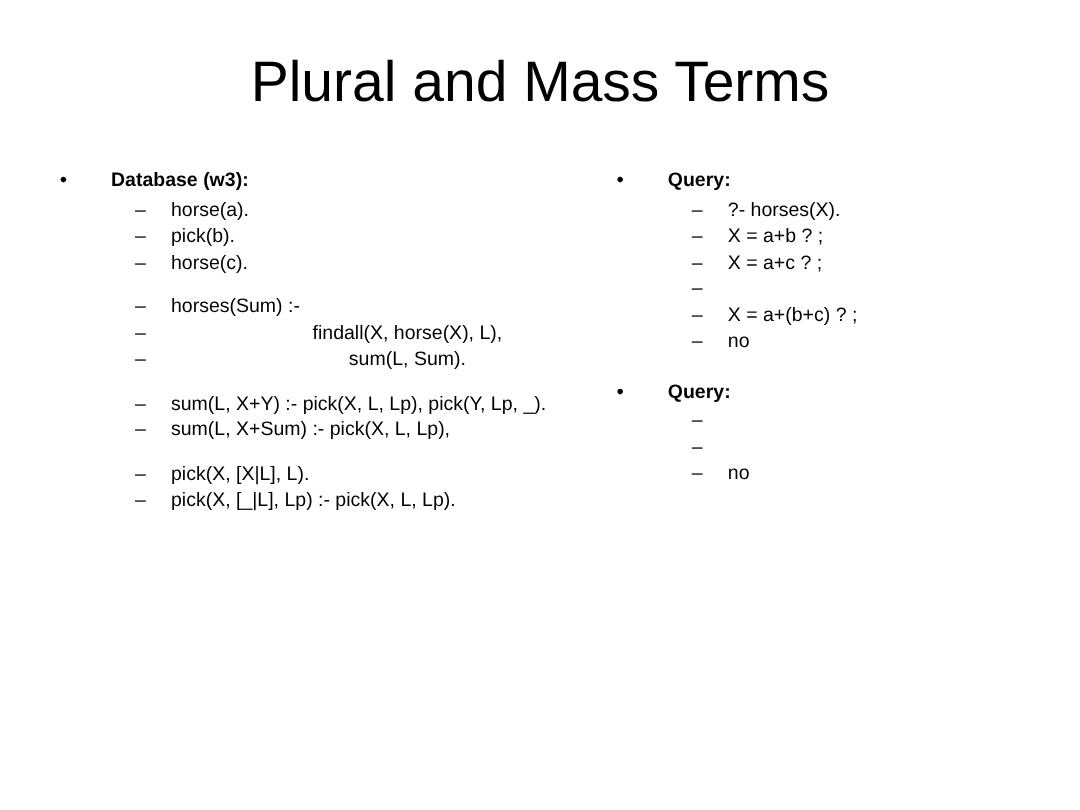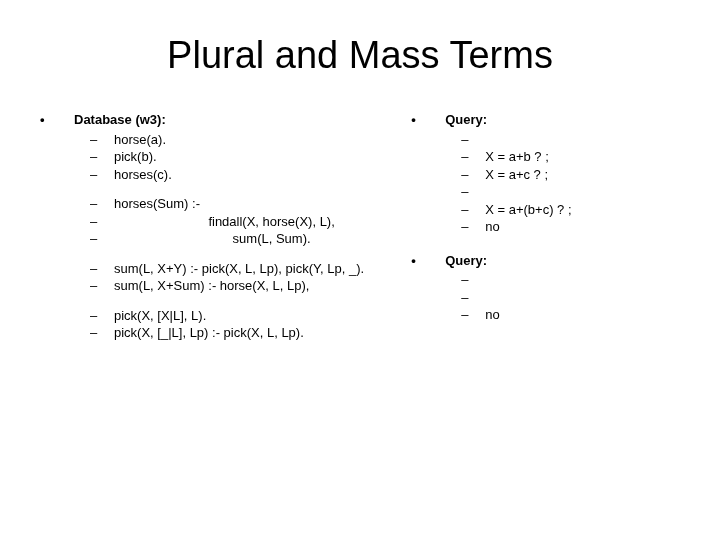--- a/index.html
+++ b/index.html
@@ -71,21 +71,21 @@
         <div class="item">
             <span class="dash">–</span>
             <span class="txt">horse(a).</span>
           </div>
         <div class="item">
             <span class="dash">–</span>
             <span class="txt">pick(b).</span>
           </div>
         <div class="item">
             <span class="dash">–</span>
-            <span class="txt">horses(c).</span>
+            <span class="txt">horse(c).</span>
           </div>
       </div>
 
       <div class="group">
         <div class="item">
             <span class="dash">–</span>
             <span class="txt">horses(Sum) :-</span>
           </div>
         <div class="item indent">
             <span class="dash">–</span>
@@ -97,21 +97,21 @@
           </div>
       </div>
 
       <div class="group">
         <div class="item">
             <span class="dash">–</span>
             <span class="txt">sum(L, X+Y) :- pick(X, L, Lp), pick(Y, Lp, _).</span>
           </div>
         <div class="item">
             <span class="dash">–</span>
-            <span class="txt">sum(L, X+Sum) :- horse(X, L, Lp),</span>
+            <span class="txt">sum(L, X+Sum) :- pick(X, L, Lp),</span>
           </div>
       </div>
 
       <div class="group">
         <div class="item">
             <span class="dash">–</span>
             <span class="txt">pick(X, [X|L], L).</span>
           </div>
         <div class="item">
             <span class="dash">–</span>
@@ -123,20 +123,21 @@
     <div class="col-right">
 
       <div class="q-group">
         <div class="top-bullet">
           <span class="dot">•</span>
           <span>Query:</span>
         </div>
         <div class="group">
           <div class="item">
               <span class="dash">–</span>
+              <span class="txt">?- horses(X).</span>
             </div>
           <div class="item">
               <span class="dash">–</span>
               <span class="txt">X = a+b ? ;</span>
             </div>
           <div class="item">
               <span class="dash">–</span>
               <span class="txt">X = a+c ? ;</span>
             </div>
           <div class="item">

